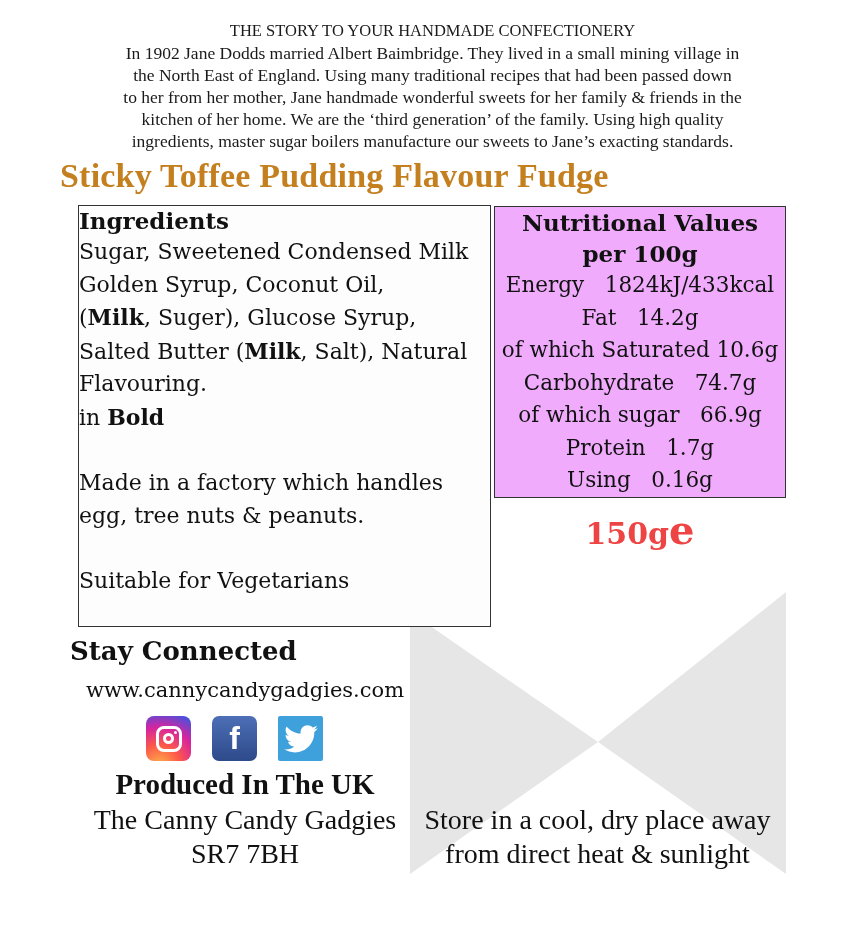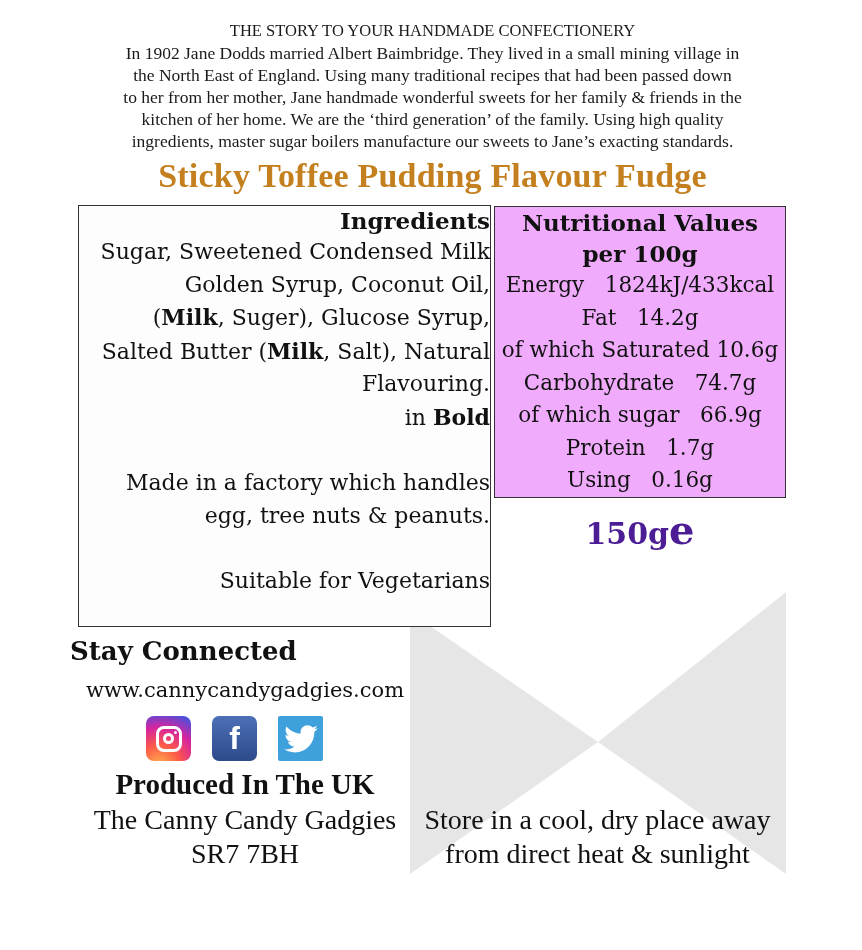--- a/index.html
+++ b/index.html
@@ -1,28 +1,28 @@
 <!DOCTYPE html>
 <html><head>
   <meta charset="utf-8">
   <style>
     html, body { margin: 0; padding: 0; background: #ffffff; }
     body { width: 862px; height: 950px; position: relative; overflow: hidden; font-family: "DejaVu Serif", serif; color: #111; }
     .abs { position: absolute; }
     .story { left: 70px; top: 20px; width: 725px; text-align: center; font-family: "Liberation Serif", serif; font-size: 17.5px; line-height: 22px; color: #1a1a1a; }
     .story .st-title { font-size: 16.5px; }
-    .product-title { left: 60px; top: 157px; width: 745px; text-align: center; font-family: "Liberation Serif", serif; font-weight: bold; font-size: 34px; color: #c47f1e; letter-spacing: 0.2px; }
-    .ingr-box { left: 78px; top: 205px; width: 413px; height: 422px; border: 1.5px solid #333; box-sizing: border-box; text-align: right; font-family: "DejaVu Serif", serif; font-size: 22px; line-height: 32.5px; color: #111; background: #fdfdfd; }
+    .product-title { left: 60px; top: 157px; width: 745px; font-family: "Liberation Serif", serif; font-weight: bold; font-size: 34px; color: #c47f1e; letter-spacing: 0.2px; }
+    .ingr-box { left: 78px; top: 205px; width: 413px; height: 422px; border: 1.5px solid #333; box-sizing: border-box; text-align: left; font-family: "DejaVu Serif", serif; font-size: 22px; line-height: 32.5px; color: #111; background: #fdfdfd; }
     .ingr-box .hd { font-weight: bold; font-size: 23px; margin-top: 0px; line-height: 30px; }
     .ingr-box b { font-weight: bold; }
     .ingr-box .gap { height: 33px; }
     .nut-box { left: 494px; top: 206px; width: 292px; height: 292px; border: 1.5px solid #333; box-sizing: border-box; text-align: center; font-family: "DejaVu Serif", serif; font-size: 21.5px; line-height: 32.5px; color: #111; background: #f0abfc; }
     .nut-box .hd { font-weight: bold; font-size: 23px; line-height: 31px; }
     .nut-box .row { white-space: nowrap; }
-    .weight { left: 540px; top: 506px; width: 200px; text-align: center; font-family: "DejaVu Serif", serif; font-weight: bold; font-size: 30px; color: #4c1d95; }
+    .weight { left: 540px; top: 506px; width: 200px; text-align: center; font-family: "DejaVu Serif", serif; font-weight: bold; font-size: 30px; color: #ef4444; }
     .weight .e { font-size: 40px; }
     .bg-shape { left: 410px; top: 592px; width: 376px; height: 282px; }
     .stay { left: 70px; top: 636px; width: 350px; text-align: left; font-family: "DejaVu Serif", serif; font-weight: bold; font-size: 26px; }
     .url { left: 70px; top: 678px; width: 350px; text-align: center; font-family: "DejaVu Serif", serif; font-size: 21px; }
     .socials { left: 146px; top: 716px; width: 190px; height: 48px; display: flex; gap: 21px; }
     .soc { width: 45px; height: 45px; border-radius: 8px; display: flex; align-items: center; justify-content: center; color: #fff; font-family: "DejaVu Sans", sans-serif; font-weight: bold; }
     .insta { background: radial-gradient(circle at 30% 110%, #fdb34b 0%, #fd5949 35%, #d6249f 65%, #285AEB 100%); }
     .insta .ring { width: 26px; height: 26px; border: 3.5px solid #fff; border-radius: 8px; box-sizing: border-box; display: flex; align-items: center; justify-content: center; position: relative; }
     .insta .ring .lens { width: 11px; height: 11px; border: 3px solid #fff; border-radius: 50%; box-sizing: border-box; }
     .insta .ring .dot { position: absolute; right: 2px; top: 2px; width: 3px; height: 3px; background: #fff; border-radius: 50%; }

